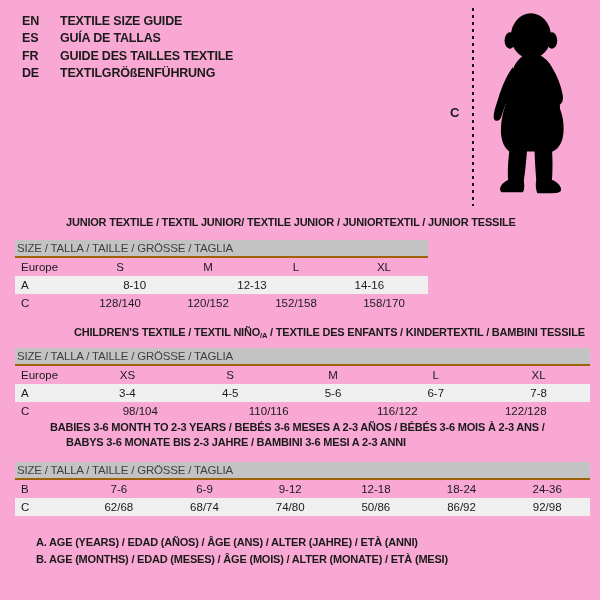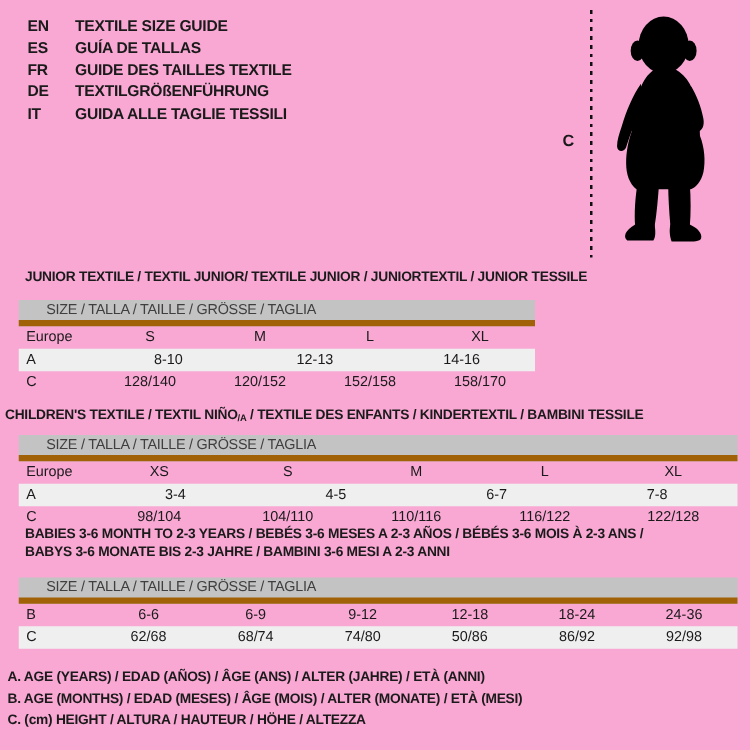--- a/index.html
+++ b/index.html
@@ -11,32 +11,32 @@
   
   .lang-block{position:absolute;left:22px;top:12px;}
   .lang-row{display:flex;height:17.5px;align-items:center;font-weight:bold;font-size:12.5px;letter-spacing:-0.2px;}
   .lang-code{width:38px;}
   
   .measure-line{position:absolute;left:472px;top:8px;width:2px;height:198px;
     background:repeating-linear-gradient(to bottom,#111 0 3px,transparent 3px 7px);}
   .measure-label{position:absolute;left:450px;top:105px;font-weight:bold;font-size:13px;}
   .baby{position:absolute;left:480px;top:6px;}
   
-  .tbl-title{position:absolute;font-weight:bold;font-size:11px;letter-spacing:-0.2px;white-space:nowrap;}
+  .tbl-title{position:absolute;font-weight:bold;font-size:11px;letter-spacing:-0.2px;white-space:nowrap;margin-left:46px;}
   .tbl-title .sub{font-size:7.5px;vertical-align:-2px;}
   .size-table{position:absolute;}
   .size-bar{height:16px;line-height:16px;background:#c3c3c3;color:#3f3f3f;
-    padding-left:22px;font-size:11.5px;border-bottom:5px solid #a16207;letter-spacing:-0.2px;}
+    padding-left:2px;font-size:11.5px;border-bottom:2px solid #a16207;letter-spacing:-0.2px;}
   .trow{display:flex;height:18px;line-height:18px;font-size:11.5px;}
   .trow.stripe{background:#efefef;}
   .cell{white-space:nowrap;}
   .cell.lab{width:55px;padding-left:6px;}
   .cell.val{flex:1;text-align:center;}
   
-  .footnote{position:absolute;left:6px;font-weight:bold;font-size:11px;letter-spacing:-0.2px;white-space:nowrap;}
+  .footnote{position:absolute;left:36px;font-weight:bold;font-size:11px;letter-spacing:-0.2px;white-space:nowrap;}
 </style>
 </head>
 <body>
 
 <div id="canvas">
 
   <div class="lang-block">
     <div class="lang-row">
       <span class="lang-code">EN</span>
       <span>TEXTILE SIZE GUIDE</span>
@@ -45,24 +45,20 @@
       <span class="lang-code">ES</span>
       <span>GUÍA DE TALLAS</span>
     </div>
     <div class="lang-row">
       <span class="lang-code">FR</span>
       <span>GUIDE DES TAILLES TEXTILE</span>
     </div>
     <div class="lang-row">
       <span class="lang-code">DE</span>
       <span>TEXTILGRÖßENFÜHRUNG</span>
-    </div>
-    <div class="lang-row">
-      <span class="lang-code">IT</span>
-      <span>GUIDA ALLE TAGLIE TESSILI</span>
     </div>
   </div>
 
   <div class="measure-line"></div>
   <div class="measure-label">C</div>
   <svg class="baby" viewBox="0 0 110 210" width="100" height="200" aria-hidden="true">
     <g fill="#000000">
       <ellipse cx="56" cy="28" rx="22" ry="25"></ellipse>
       <ellipse cx="33" cy="33" rx="6" ry="9"></ellipse>
       <ellipse cx="79" cy="33" rx="6" ry="9"></ellipse>
@@ -94,69 +90,68 @@
     </div>
     <div class="trow">
       <span class="cell lab">C</span>
       <span class="cell val">128/140</span>
       <span class="cell val">120/152</span>
       <span class="cell val">152/158</span>
       <span class="cell val">158/170</span>
     </div>
   </div>
 
-  <div class="tbl-title" style="left:4px;top:326px;"><span>CHILDREN'S TEXTILE / TEXTIL NIÑO</span><span class="sub">/A</span><span> / TEXTILE DES ENFANTS / KINDERTEXTIL / BAMBINI TESSILE</span></div>
+  <div class="tbl-title" style="left:28px;top:326px;"><span>CHILDREN'S TEXTILE / TEXTIL NIÑO</span><span class="sub">/A</span><span> / TEXTILE DES ENFANTS / KINDERTEXTIL / BAMBINI TESSILE</span></div>
   <div class="size-table" style="left:15px;top:348px;width:575px;">
     <div class="size-bar">SIZE / TALLA / TAILLE / GRÖSSE / TAGLIA</div>
     <div class="trow">
       <span class="cell lab">Europe</span>
       <span class="cell val">XS</span>
       <span class="cell val">S</span>
       <span class="cell val">M</span>
       <span class="cell val">L</span>
       <span class="cell val">XL</span>
     </div>
     <div class="trow stripe">
       <span class="cell lab">A</span>
       <span class="cell val">3-4</span>
       <span class="cell val">4-5</span>
+      <span class="cell val">5-6</span>
       <span class="cell val">6-7</span>
       <span class="cell val">7-8</span>
     </div>
     <div class="trow">
       <span class="cell lab">C</span>
       <span class="cell val">98/104</span>
-      <span class="cell val">104/110</span>
       <span class="cell val">110/116</span>
       <span class="cell val">116/122</span>
       <span class="cell val">122/128</span>
     </div>
   </div>
 
-  <div class="tbl-title" style="left:20px;top:421px;">BABIES 3-6 MONTH TO 2-3 YEARS / BEBÉS 3-6 MESES A 2-3 AÑOS / BÉBÉS 3-6 MOIS À 2-3 ANS /</div>
+  <div class="tbl-title" style="left:4px;top:421px;">BABIES 3-6 MONTH TO 2-3 YEARS / BEBÉS 3-6 MESES A 2-3 AÑOS / BÉBÉS 3-6 MOIS À 2-3 ANS /</div>
   <div class="tbl-title" style="left:20px;top:436px;">BABYS 3-6 MONATE BIS 2-3 JAHRE / BAMBINI 3-6 MESI A 2-3 ANNI</div>
   <div class="size-table" style="left:15px;top:462px;width:575px;">
     <div class="size-bar">SIZE / TALLA / TAILLE / GRÖSSE / TAGLIA</div>
     <div class="trow">
       <span class="cell lab">B</span>
-      <span class="cell val">6-6</span>
+      <span class="cell val">7-6</span>
       <span class="cell val">6-9</span>
       <span class="cell val">9-12</span>
       <span class="cell val">12-18</span>
       <span class="cell val">18-24</span>
       <span class="cell val">24-36</span>
     </div>
     <div class="trow stripe">
       <span class="cell lab">C</span>
       <span class="cell val">62/68</span>
       <span class="cell val">68/74</span>
       <span class="cell val">74/80</span>
       <span class="cell val">50/86</span>
       <span class="cell val">86/92</span>
       <span class="cell val">92/98</span>
     </div>
   </div>
 
   <div class="footnote" style="top:536px;">A. AGE (YEARS) / EDAD (AÑOS) / ÂGE (ANS) / ALTER (JAHRE) / ETÀ (ANNI)</div>
   <div class="footnote" style="top:553px;">B. AGE (MONTHS) / EDAD (MESES) / ÂGE (MOIS) / ALTER (MONATE) / ETÀ (MESI)</div>
-  <div class="footnote" style="top:570px;">C. (cm) HEIGHT / ALTURA / HAUTEUR / HÖHE / ALTEZZA</div>
 
 </div>
 
 </body></html>

